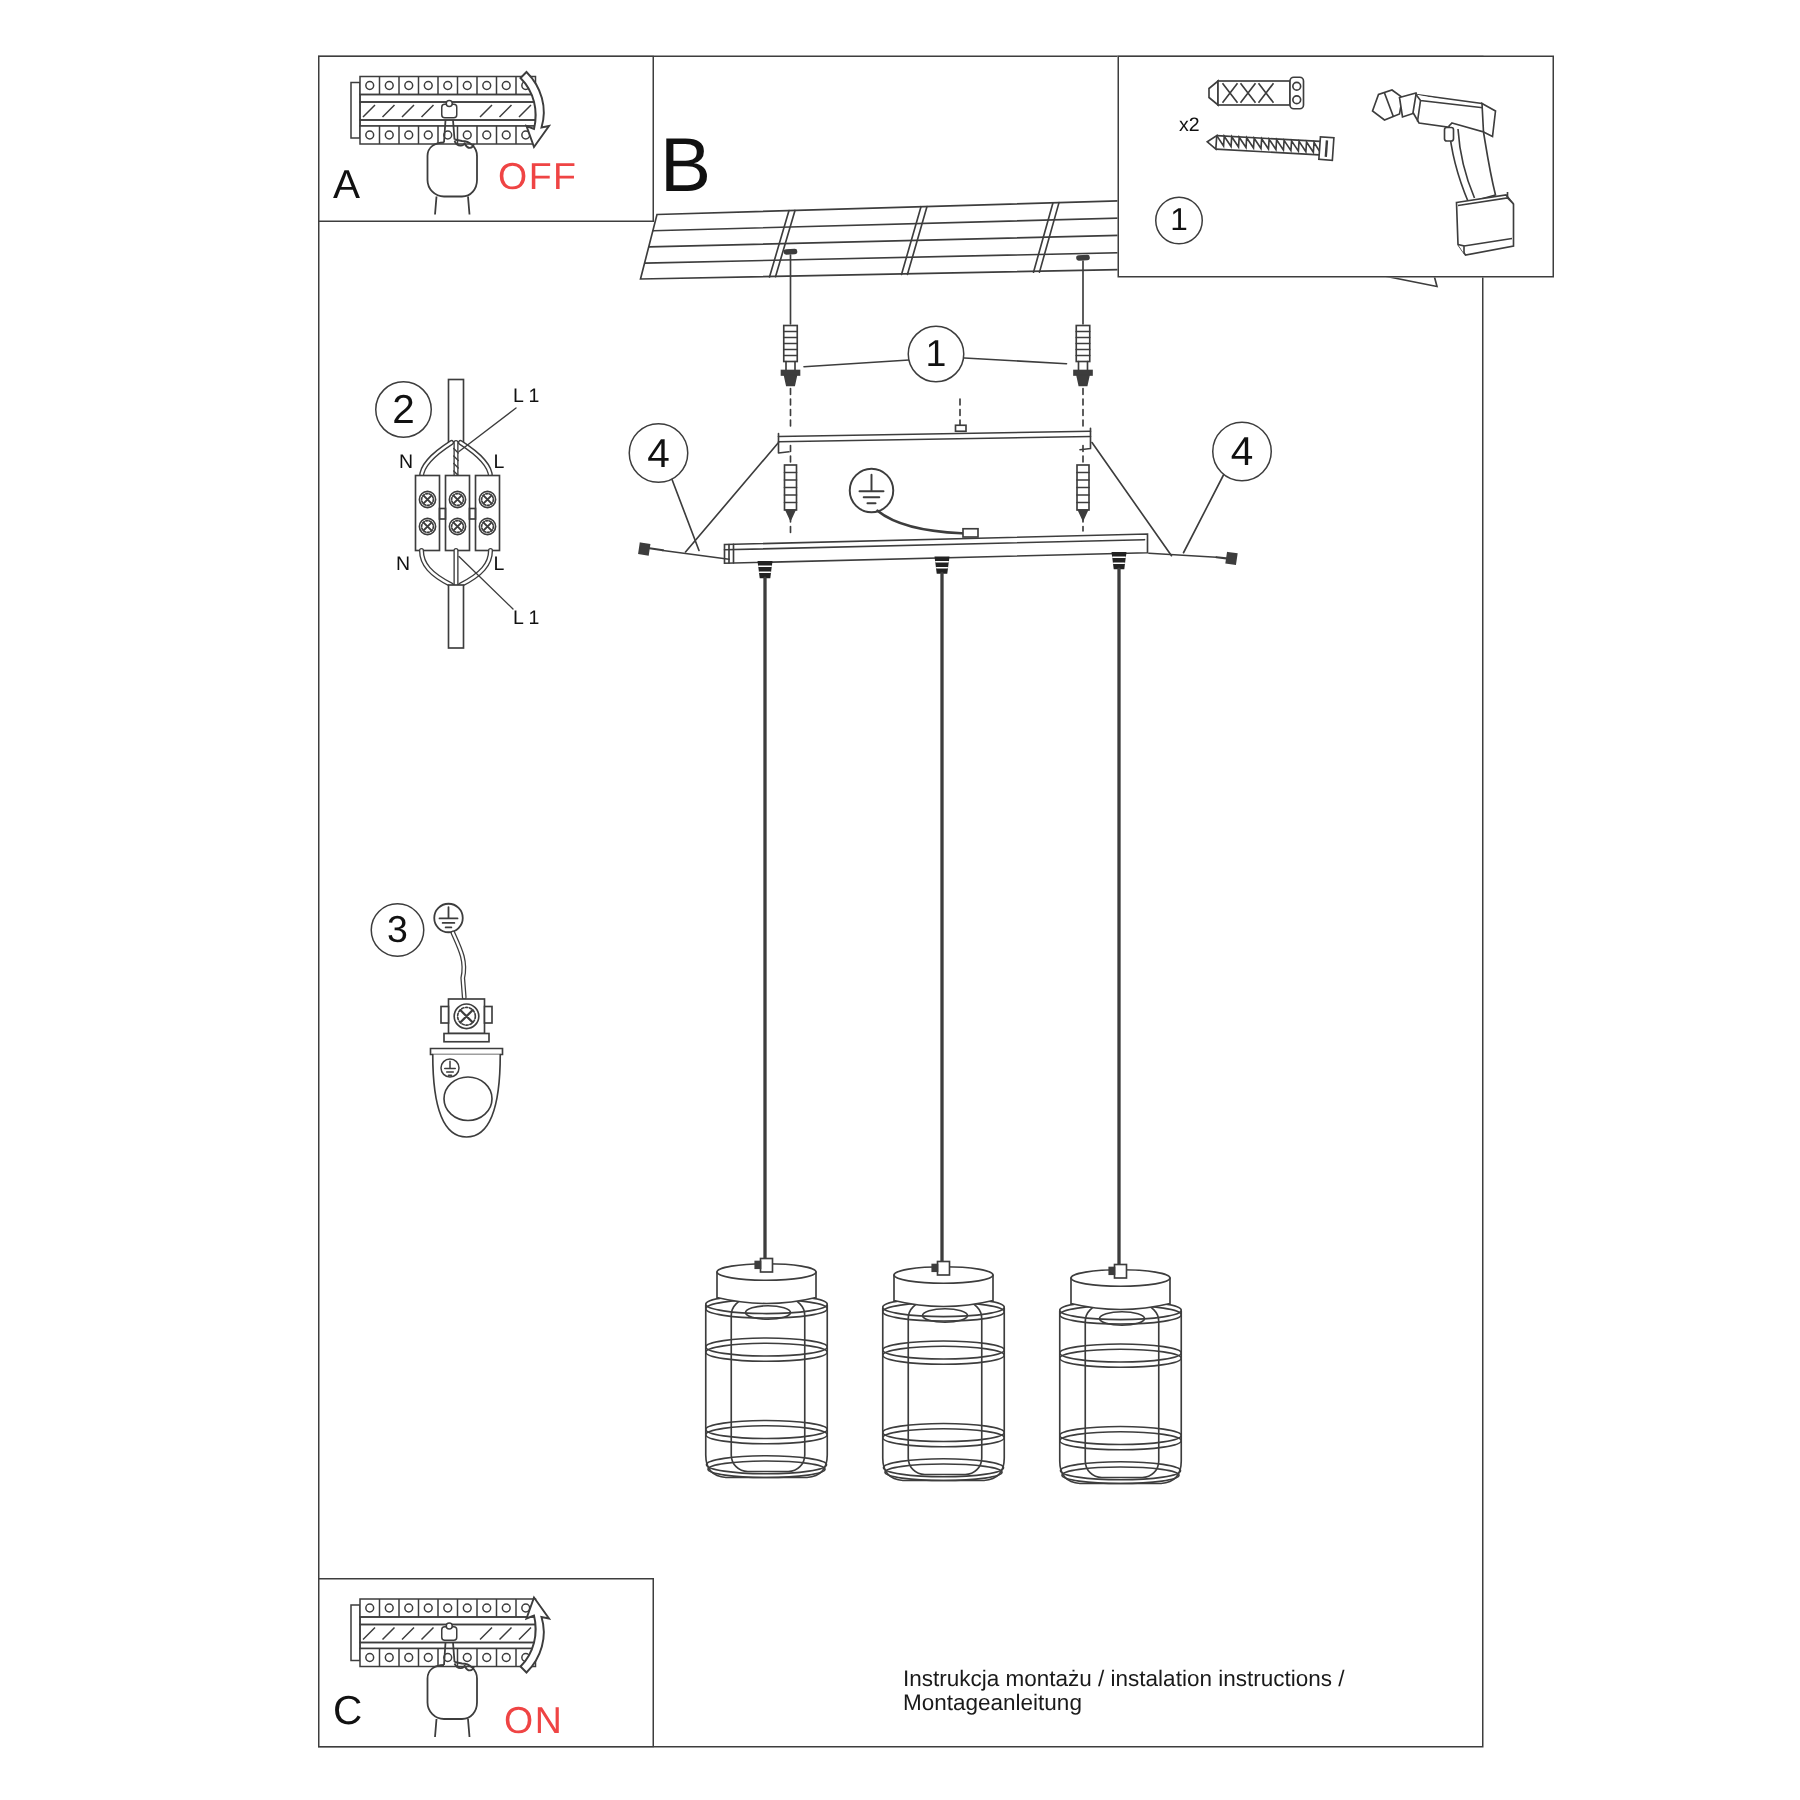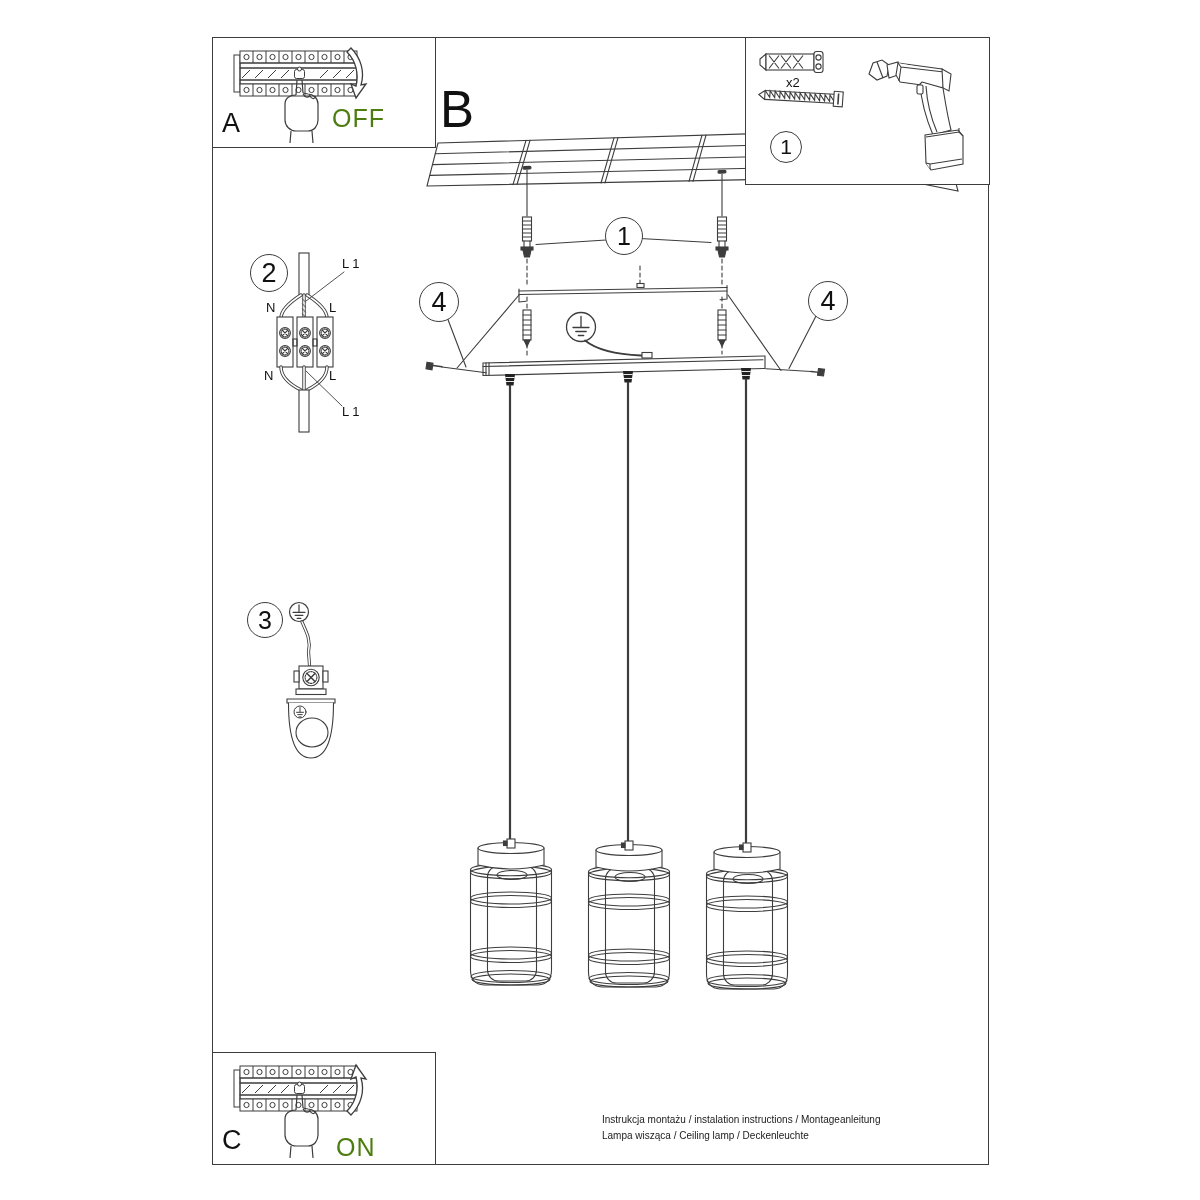--- a/index.html
+++ b/index.html
@@ -3,29 +3,29 @@
 <meta charset="utf-8">
 <style>
   html,body{margin:0;padding:0;background:#fff;}
   #sheet{position:relative;width:1200px;height:1200px;background:#fff;
          font-family:"Liberation Sans", sans-serif;color:#111;overflow:hidden;}
   .abs{position:absolute;}
   #frame{left:212px;top:37px;width:775px;height:1126px;border:1.4px solid #3d3d3d;z-index:1;}
   .panelbox{border:1.4px solid #3d3d3d;background:#fff;z-index:3;}
   #boxA{left:212px;top:37px;width:222px;height:109px;}
   #boxC{left:212px;top:1052px;width:222px;height:111px;}
-  #boxParts{left:745px;top:37px;width:243px;height:146px;}
+  #boxParts{left:745px;top:37px;width:243px;height:146px;padding-left:46px;}
   #mainsvg{left:0;top:0;z-index:2;}
   .biglabel{font-size:27px;color:#111;z-index:4;}
   .hugelabel{font-size:51px;color:#111;z-index:4;letter-spacing:1px;}
-  .action{font-size:25px;color:#4d7c0f;z-index:4;letter-spacing:1px;}
+  .action{font-size:25px;color:#ef4444;z-index:4;letter-spacing:1px;}
   .circled{border:1.6px solid #3d3d3d;border-radius:50%;background:#fff;
            display:flex;align-items:center;justify-content:center;z-index:4;color:#111;}
   .tinylabel{font-size:13px;color:#111;z-index:4;}
-  #footer{left:602px;top:1112px;width:380px;font-size:10px;line-height:15.5px;color:#1a1a1a;z-index:4;}
+  #footer{left:602px;top:1112px;width:380px;font-size:15px;line-height:15.5px;color:#1a1a1a;z-index:4;}
   svg{display:block;}
 </style>
 </head>
 <body>
 
 <div id="sheet">
 
   <div id="frame" class="abs"></div>
 
   <svg id="mainsvg" class="abs" width="1200" height="1200" viewBox="0 0 1200 1200">
@@ -406,16 +406,15 @@
 
   <div class="abs tinylabel" style="left:266px;top:300px;">N</div>
   <div class="abs tinylabel" style="left:329px;top:300px;">L</div>
   <div class="abs tinylabel" style="left:342px;top:256px;">L 1</div>
   <div class="abs tinylabel" style="left:264px;top:368px;">N</div>
   <div class="abs tinylabel" style="left:329px;top:368px;">L</div>
   <div class="abs tinylabel" style="left:342px;top:404px;">L 1</div>
 
   <div id="footer" class="abs">
     <div>Instrukcja montażu / instalation instructions / Montageanleitung</div>
-    <div>Lampa wisząca / Ceiling lamp / Deckenleuchte</div>
   </div>
 
 </div>
 
 </body></html>

